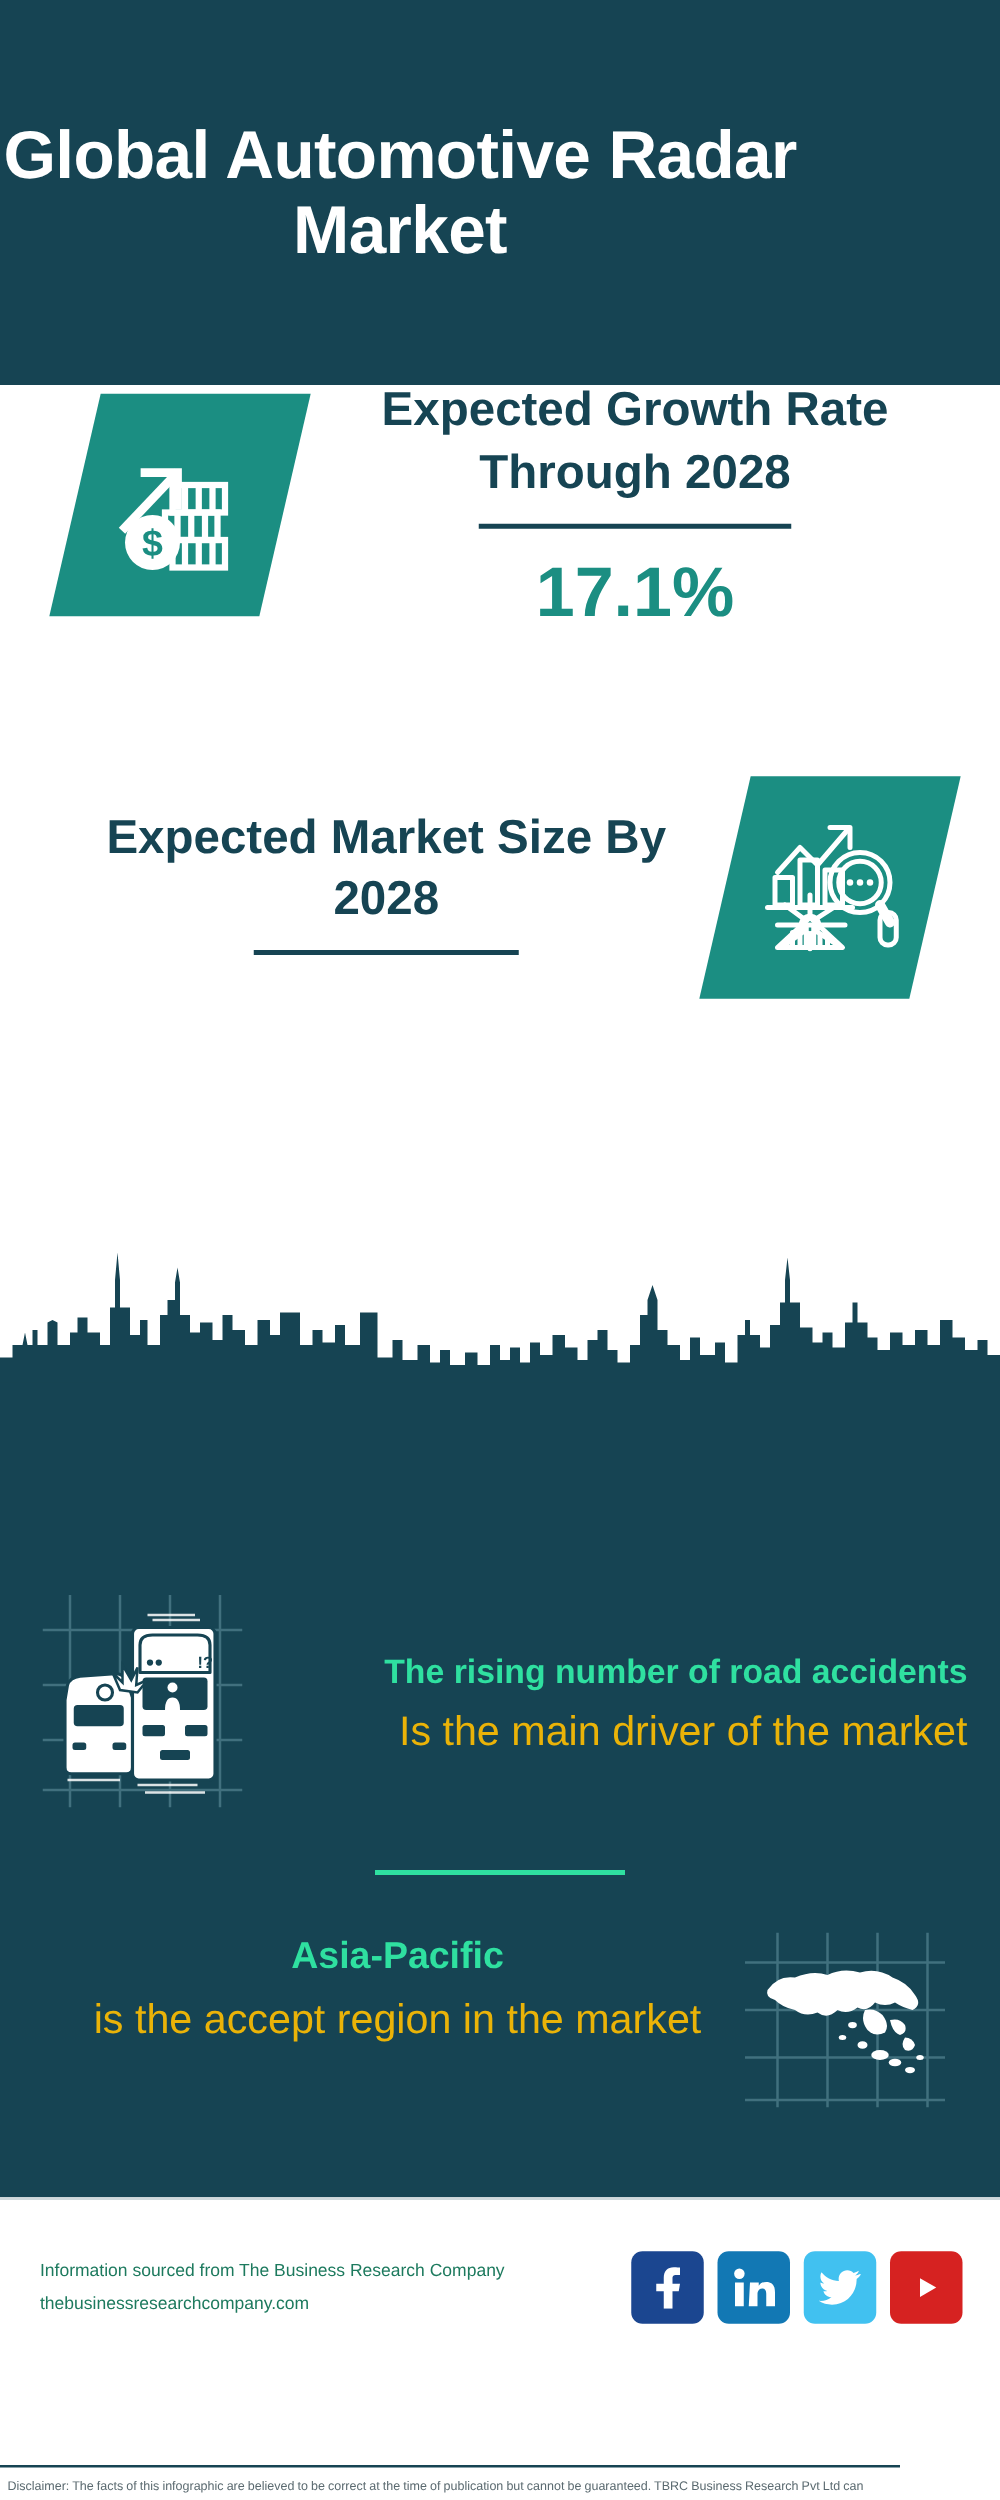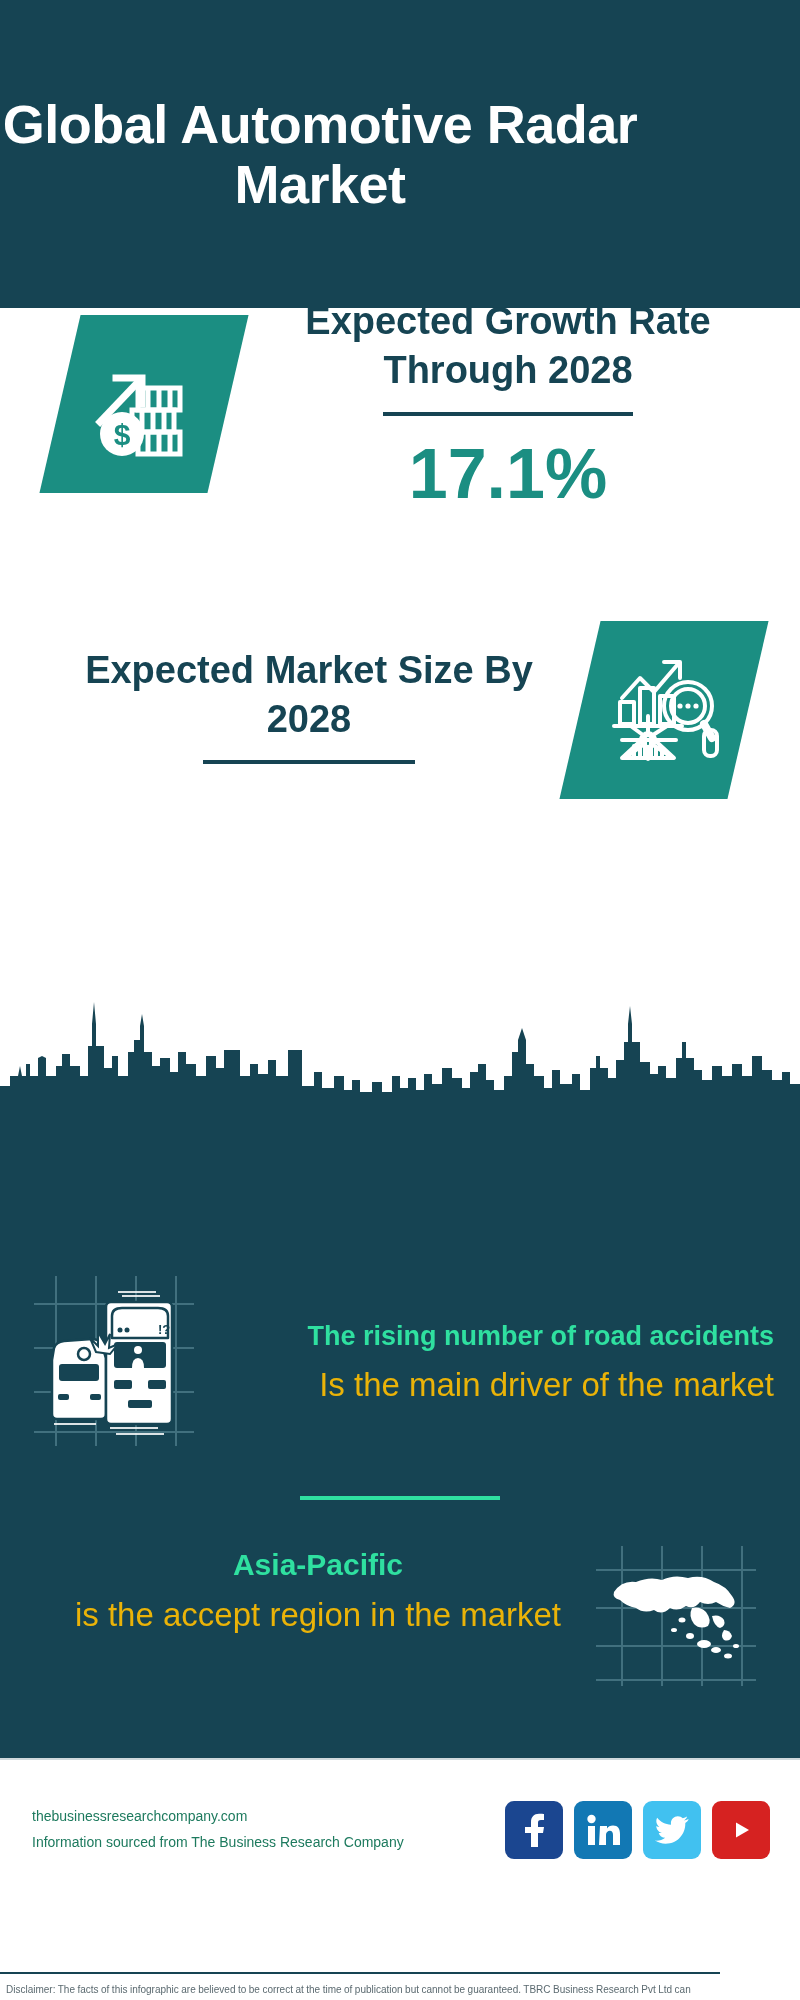--- a/index.html
+++ b/index.html
@@ -72,21 +72,21 @@
     line-height: 1.3;
   }
   .stat-rule {
     width: 250px;
     height: 4px;
     background: #164453;
     margin: 16px auto 10px auto;
   }
   .stat-value {
     color: #1b8e82;
-    font-size: 70px;
+    font-size: 56px;
     font-weight: bold;
     line-height: 1.05;
     margin-top: 22px;
   }
 
   
   .stat2 {
     position: absolute;
     left: 0; top: 560px;
     width: 800px;
@@ -402,22 +402,22 @@
             </g>
           </svg>
         </div>
       </div>
 
     </div>
   </div>
 
   <div class="footer">
     <div class="footer-src">
+      <div>Information sourced from The Business Research Company</div>
       <div>thebusinessresearchcompany.com</div>
-      <div>Information sourced from The Business Research Company</div>
     </div>
     <div class="social-row">
       <div class="social s-fb">
         <svg width="30" height="34" viewBox="0 0 30 34">
             <path fill="#ffffff" d="M19 34V20h5l1-6h-6V10c0-2 .5-3 3-3h3V1c-.6-.1-2.6-.3-5-.3-5 0-8 3-8 8.5V14H6v6h6v14z"></path>
           </svg>
       </div>
       <div class="social s-li">
         <svg width="34" height="32" viewBox="0 0 34 32">
           <rect x="2" y="12" width="7" height="19" fill="#ffffff"></rect>

